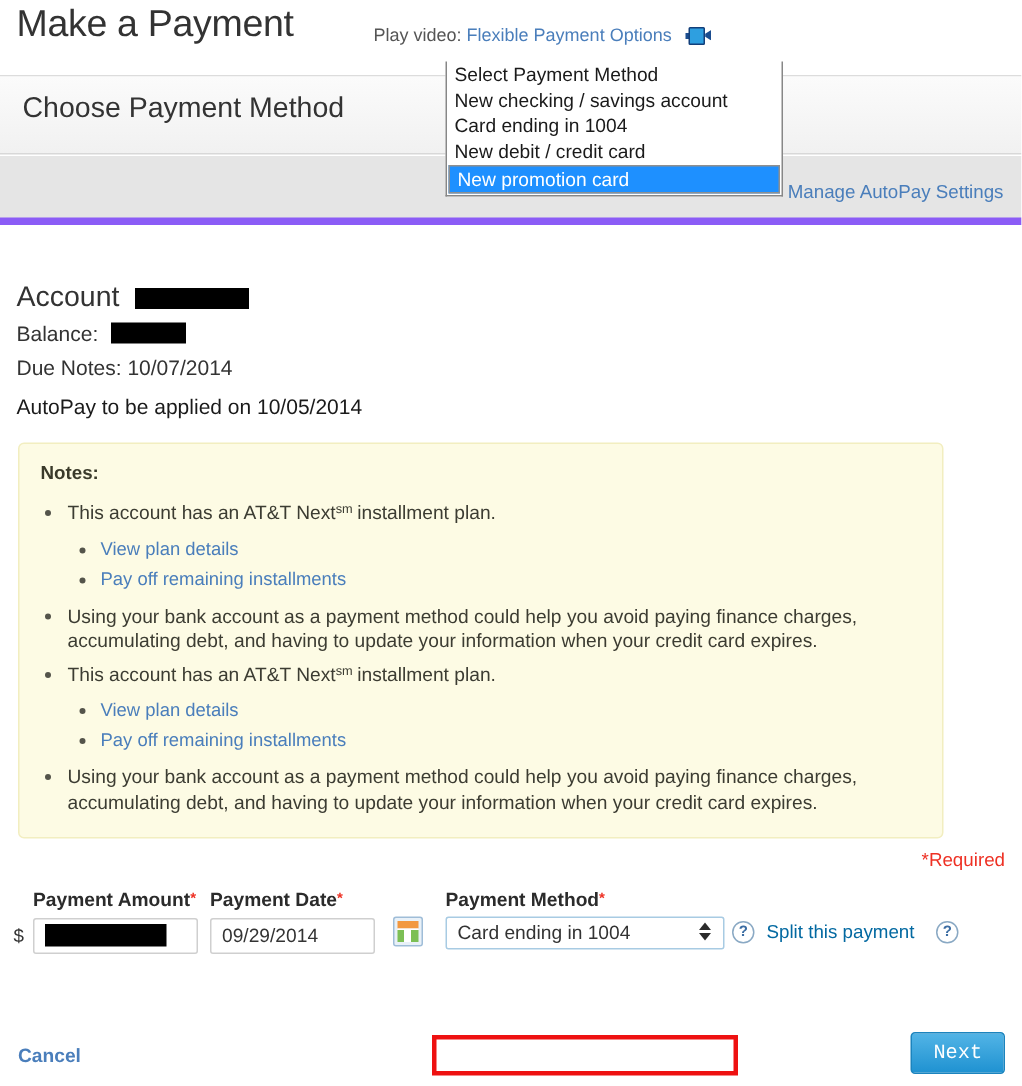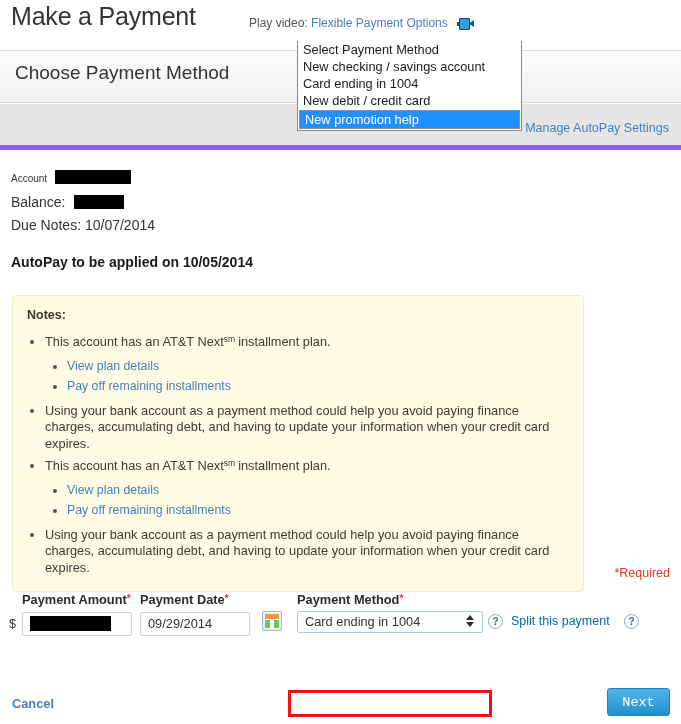--- a/index.html
+++ b/index.html
@@ -117,42 +117,42 @@
     left: 11px; top: 170px;
     width: 420px;
   }
   .acct-line {
     font-size: 14px;
     color: #333333;
     margin-bottom: 5px;
     line-height: 18px;
     white-space: nowrap;
   }
-  .acct-line.first { font-size: 10px; }
+  .acct-line.first { font-size: 19px; margin-top: 20px; }
   .redact {
     display: inline-block;
     background: #000000;
     vertical-align: -2px;
     margin-left: 5px;
   }
   .redact.acct { width: 76px; height: 14px; }
   .redact.bal  { width: 50px; height: 14px; }
   .acct-bold {
     font-size: 14px;
-    font-weight: bold;
+    font-weight: normal;
     color: #1a1a1a;
-    margin-top: 20px;
+    margin-top: 9px;
     white-space: nowrap;
   }
 
   
   .notesbox {
     position: absolute;
     left: 12px; top: 295px;
-    width: 572px;
+    width: 617px;
     background: #fdfbe4;
     border: 1px solid #f2eec0;
     border-radius: 4px;
     box-sizing: border-box;
     padding: 12px 14px 12px 14px;
   }
   .notes-title {
     font-size: 12.5px;
     font-weight: bold;
     color: #3a3a2a;
@@ -477,18 +477,18 @@
   <div class="help-icon help-1">?</div>
   <a href="#" class="splitlink">Split this payment</a>
   <div class="help-icon help-2">?</div>
 </div>
 
 <div class="optionlist">
   <div class="opt">Select Payment Method</div>
   <div class="opt">New checking / savings account</div>
   <div class="opt">Card ending in 1004</div>
   <div class="opt">New debit / credit card</div>
-  <div class="opt sel">New promotion help</div>
+  <div class="opt sel">New promotion card</div>
 </div>
 <div class="redbox"></div>
 
 <a href="#" class="cancel-link">Cancel</a>
 <button class="next-btn">Next</button>
 
 </body></html>

